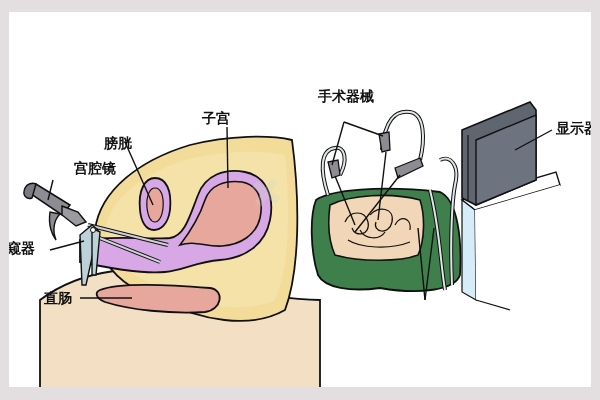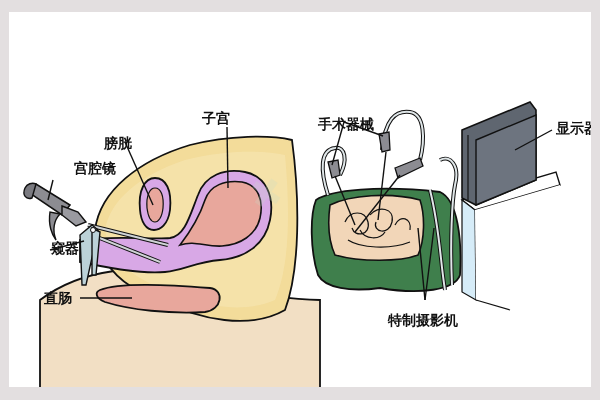--- a/index.html
+++ b/index.html
@@ -142,21 +142,20 @@
       <line x1="425" y1="300" x2="418" y2="228"></line>
       <line x1="425" y1="300" x2="434" y2="228"></line>
     </g>
   </svg>
 
   <div class="watermark" style="left:250px; top:170px;">✚</div>
 
   <div class="label" style="left:202px; top:110px;">子宫</div>
   <div class="label" style="left:104px; top:135px;">膀胱</div>
   <div class="label" style="left:40px; top:160px;margin-left:34px;">宫腔镜</div>
-  <div class="label" style="left:7px; top:240px;margin-left:44px;">窥器</div>
+  <div class="label" style="left:7px; top:240px;">窥器</div>
   <div class="label" style="left:44px; top:290px;">直肠</div>
 
-  <div class="label" style="left:318px; top:116px;">手术器械</div>
+  <div class="label" style="left:318px; top:88px;">手术器械</div>
   <div class="label" style="left:556px; top:120px;">显示器</div>
-  <div class="label" style="left:388px; top:312px;">特制摄影机</div>
 
  </div>
 </div>
 
 </body></html>

